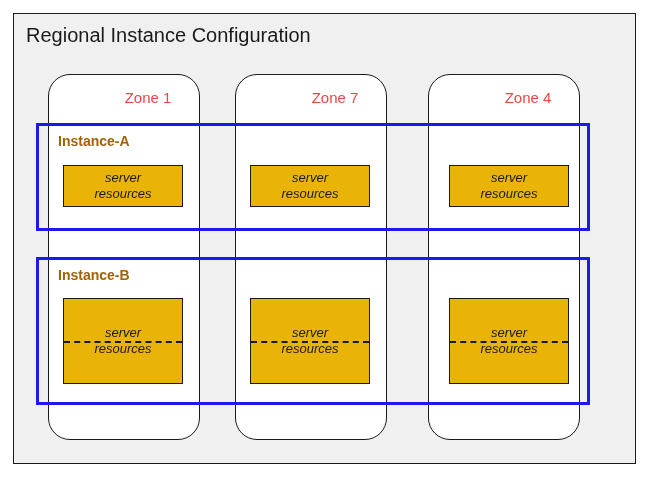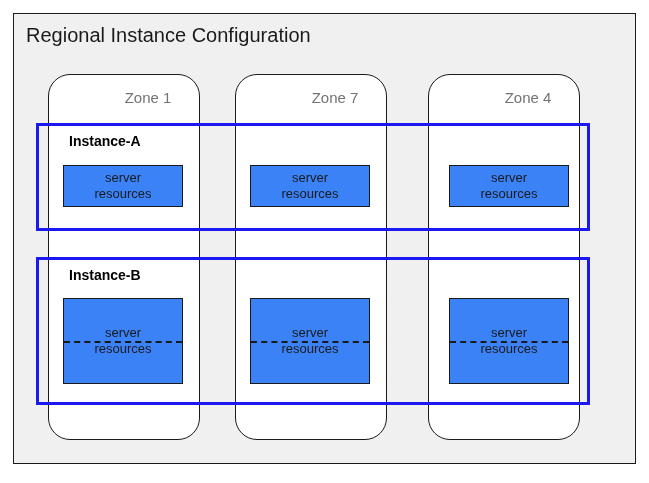--- a/index.html
+++ b/index.html
@@ -53,21 +53,21 @@
   .zone-2 { left: 221px; }  
   .zone-3 { left: 414px; }  
 
   .zone-label {
     position: absolute;
     left: 0;
     right: 0;
     top: 14px;
     text-align: center;
     font-size: 15px;
-    color: #737373;
+    color: #ef4444;
     margin-left: 48px;
   }
 
   
   .instance-band {
     position: absolute;
     left: 22px;       
     width: 554px;     
     box-sizing: border-box;
     border: 3px solid #1c18f0;
@@ -75,37 +75,37 @@
   }
   .instance-a { top: 109px; height: 108px; }  
   .instance-b { top: 243px; height: 148px; }  
 
   .instance-label {
     position: absolute;
     left: 19px;
     top: 7px;
     font-size: 14px;
     font-weight: bold;
-    color: #000000;
+    color: #a16207;
     white-space: nowrap;
-    margin-left: 11px;
   }
 
   
   .server-box {
     position: absolute;
     box-sizing: border-box;
     width: 120px;
-    background: #3b82f6;
+    background: #eab308;
     border: 1px solid #1a1a1a;
     color: #1a1a1a;
     font-size: 13px;
     line-height: 16px;
     text-align: right;
     overflow: hidden;
+    font-style: italic;
   }
 
   
   .server-box.short {
     height: 42px;
     display: flex;
     flex-direction: column;
     align-items: center;
     justify-content: center;
   }

